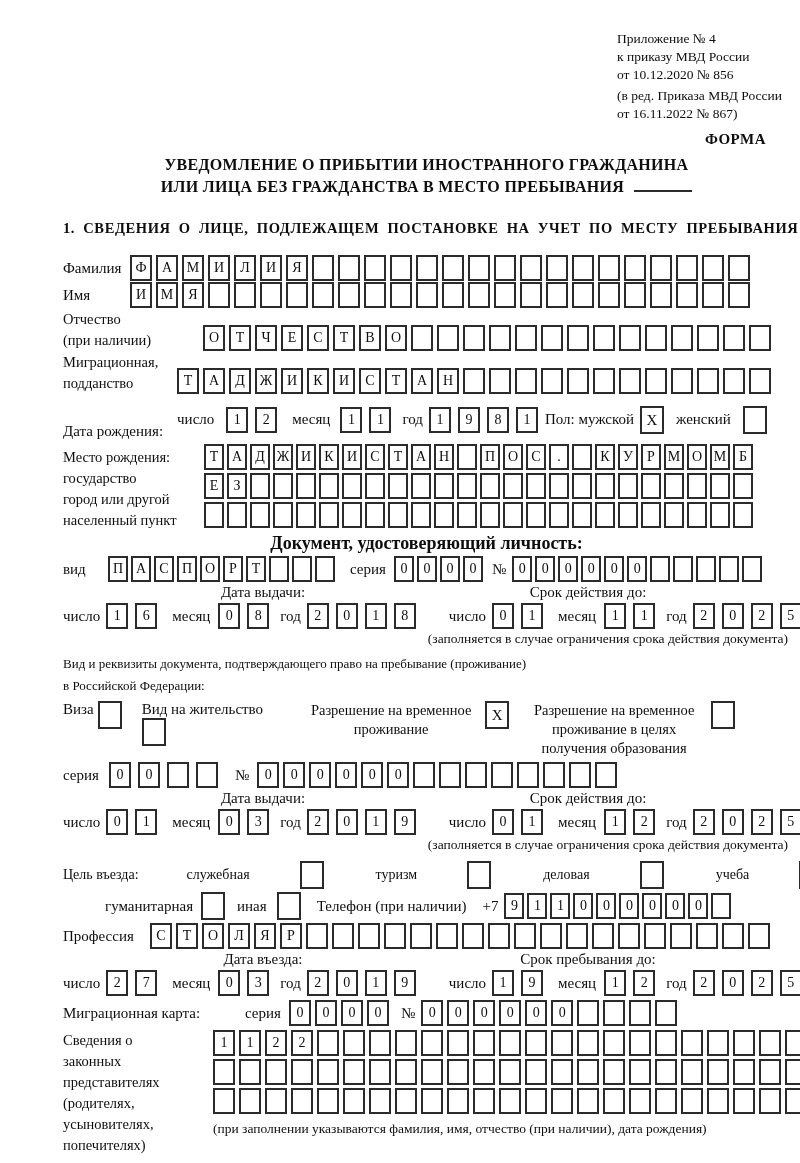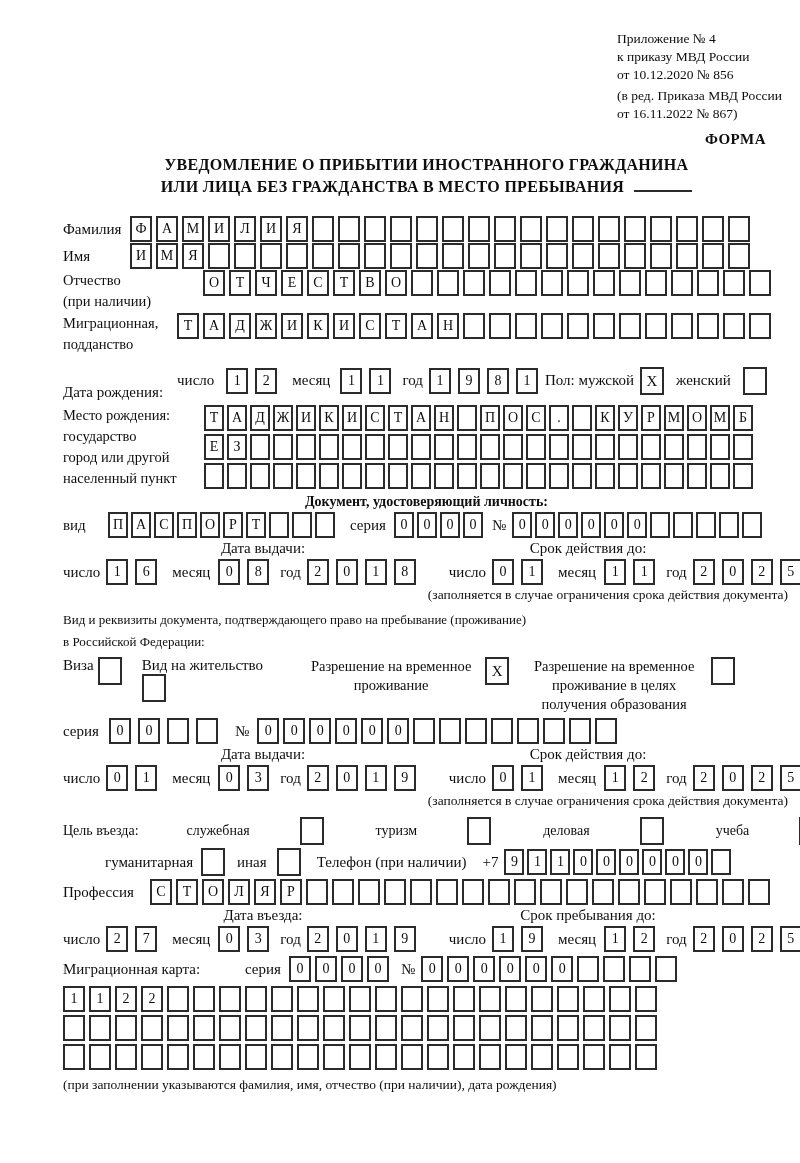--- a/index.html
+++ b/index.html
@@ -15,38 +15,38 @@
   .header-block { margin-left:554px; font-size:13.5px; line-height:18px; }
   .header-block .gap-top { margin-top:3px; }
   .form-label { text-align:right; padding-right:24px; font-weight:bold; font-size:15px; margin-top:8px; letter-spacing:0.5px; }
 
   .title { text-align:center; font-weight:bold; font-size:16px; line-height:22px; margin-top:6px; letter-spacing:0.3px; }
   .blank { display:inline-block; width:58px; border-bottom:2.5px solid #2b2b2b; height:6px; margin-left:10px; }
 
   .section-heading { font-weight:bold; font-size:14.5px; margin-top:22px; letter-spacing:0.6px; word-spacing:4px; white-space:nowrap; }
 
   .row { display:flex; align-items:center; margin-top:1px; white-space:nowrap; }
-  .row.top { align-items:flex-start; }
+  .row.top { align-items:flex-end; }
   .lbl { flex-shrink:0; }
   .ml-col { flex-shrink:0; line-height:21px; font-size:14.5px; }
   .boxes { display:flex; flex-shrink:0; }
   .boxes-col { display:flex; flex-direction:column; }
   .boxes-col .boxes { margin-bottom:3px; }
   .cell {
     width:22px; height:26px; border:2px solid #2b2b2b; margin-right:4px;
     text-align:center; line-height:22px; font-size:14px; flex-shrink:0;
   }
   .boxes.sm .cell { width:20px; margin-right:3px; }
   .boxes.gap .cell { margin-right:7px; }
   .checkbox {
     width:24px; height:28px; border:2px solid #2b2b2b; flex-shrink:0;
     text-align:center; line-height:24px; font-size:15px;
   }
 
-  .doc-heading { text-align:center; font-weight:bold; font-size:14px; margin-top:2px; }
+  .doc-heading { text-align:center; font-weight:bold; font-size:18px; margin-top:2px; }
 
   .dates { margin-top:2px; }
   .dates .hdr { display:flex; font-size:15px; }
   .dates .hdr .h1 { width:360px; text-align:center; padding-left:40px; flex-shrink:0; }
   .dates .hdr .h2 { width:330px; text-align:center; flex-shrink:0; }
   .dates .drow { display:flex; align-items:center; margin-top:2px; white-space:nowrap; }
   .dates .spacer { width:26px; flex-shrink:0; }
   .mr4{margin-right:4px;} .mr6{margin-right:6px;} .mr8{margin-right:8px;} .mr10{margin-right:10px;} .mr12{margin-right:12px;} .mr14{margin-right:14px;margin-top:24px;}
   .ml8{margin-left:8px;} .ml12{margin-left:12px;} .ml16{margin-left:16px;} .ml20{margin-left:20px;flex-direction:column;} .ml24{margin-left:24px;}
   .note { text-align:right; font-size:13.5px; margin-top:2px; padding-right:2px; }
@@ -74,20 +74,21 @@
     <div class="gap-top">(в ред. Приказа МВД России</div>
     <div>от 16.11.2022 № 867)</div>
   </div>
   <div class="form-label">ФОРМА</div>
 
   <div class="title">
     <div>УВЕДОМЛЕНИЕ О ПРИБЫТИИ ИНОСТРАННОГО ГРАЖДАНИНА</div>
     <div><span>ИЛИ ЛИЦА БЕЗ ГРАЖДАНСТВА В МЕСТО ПРЕБЫВАНИЯ</span><span class="blank"></span></div>
   </div>
 
+  <div class="section-heading">1. СВЕДЕНИЯ О ЛИЦЕ, ПОДЛЕЖАЩЕМ ПОСТАНОВКЕ НА УЧЕТ ПО МЕСТУ ПРЕБЫВАНИЯ</div>
 
   <div class="row" style="margin-top:18px;">
     <span class="lbl" style="width:67px;">Фамилия</span>
     <span class="boxes">
         <span class="cell">Ф</span>
         <span class="cell">А</span>
         <span class="cell">М</span>
         <span class="cell">И</span>
         <span class="cell">Л</span>
         <span class="cell">И</span>
@@ -637,20 +638,28 @@
         <span class="cell">0</span>
         <span class="cell">0</span>
         <span class="cell"></span>
         <span class="cell"></span>
         <span class="cell"></span>
         <span class="cell"></span>
       </span>
   </div>
 
   <div class="reps">
+    <span class="ml-col">
+      <div>Сведения о</div>
+      <div>законных</div>
+      <div>представителях</div>
+      <div>(родителях,</div>
+      <div>усыновителях,</div>
+      <div>попечителях)</div>
+    </span>
     <span class="boxes-col">
       <span class="boxes">
           <span class="cell">1</span>
           <span class="cell">1</span>
           <span class="cell">2</span>
           <span class="cell">2</span>
           <span class="cell"></span>
           <span class="cell"></span>
           <span class="cell"></span>
           <span class="cell"></span>

